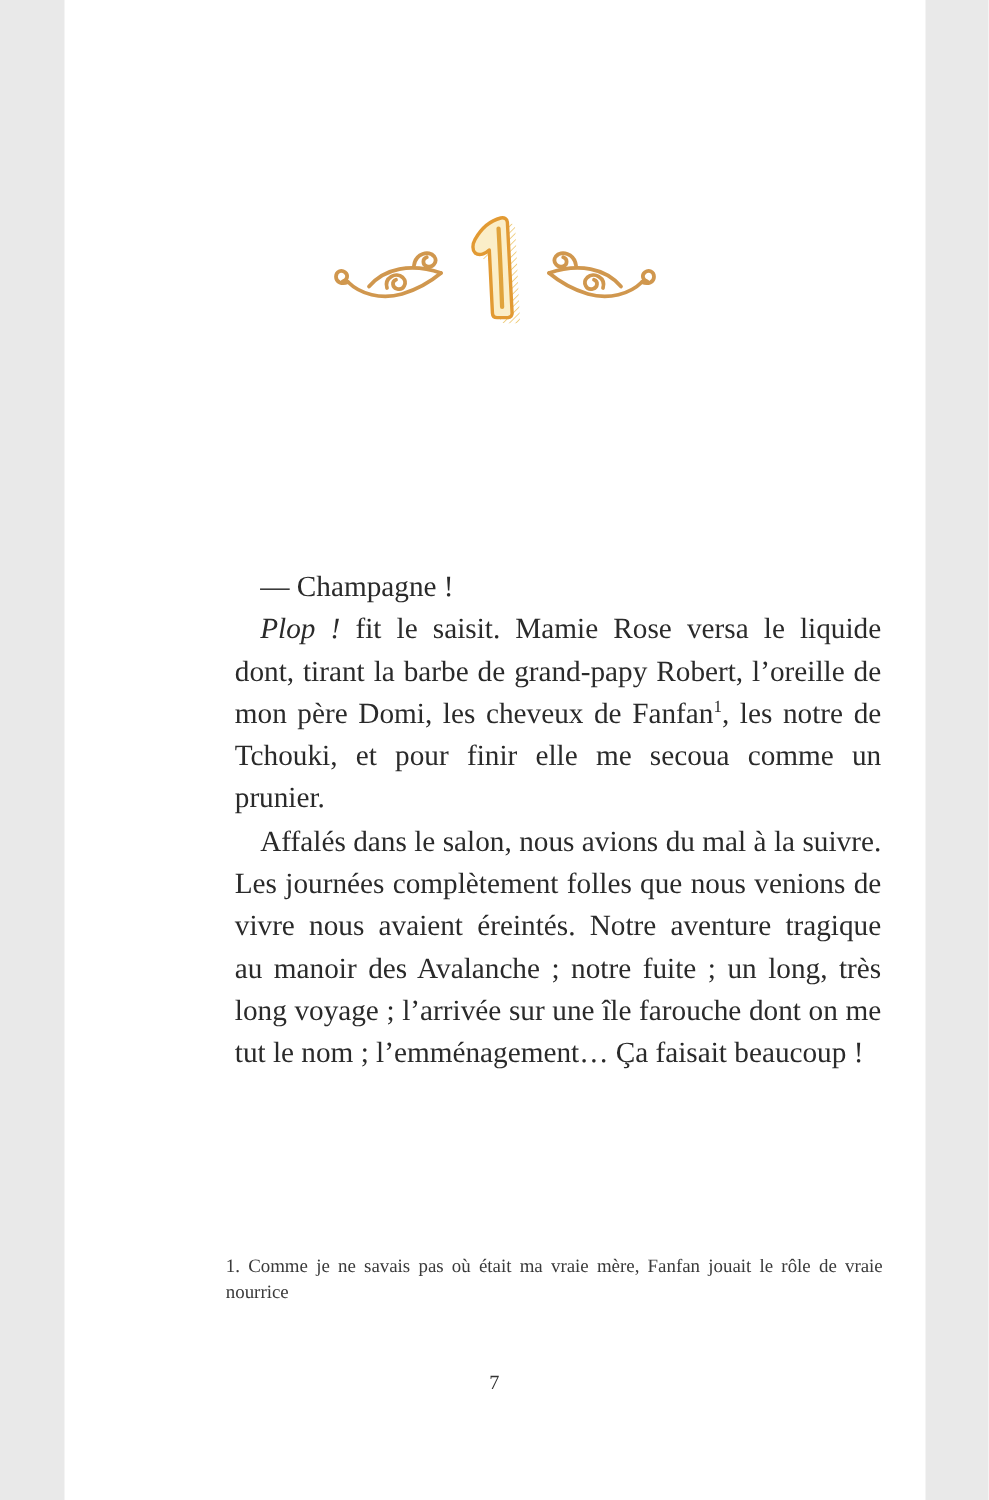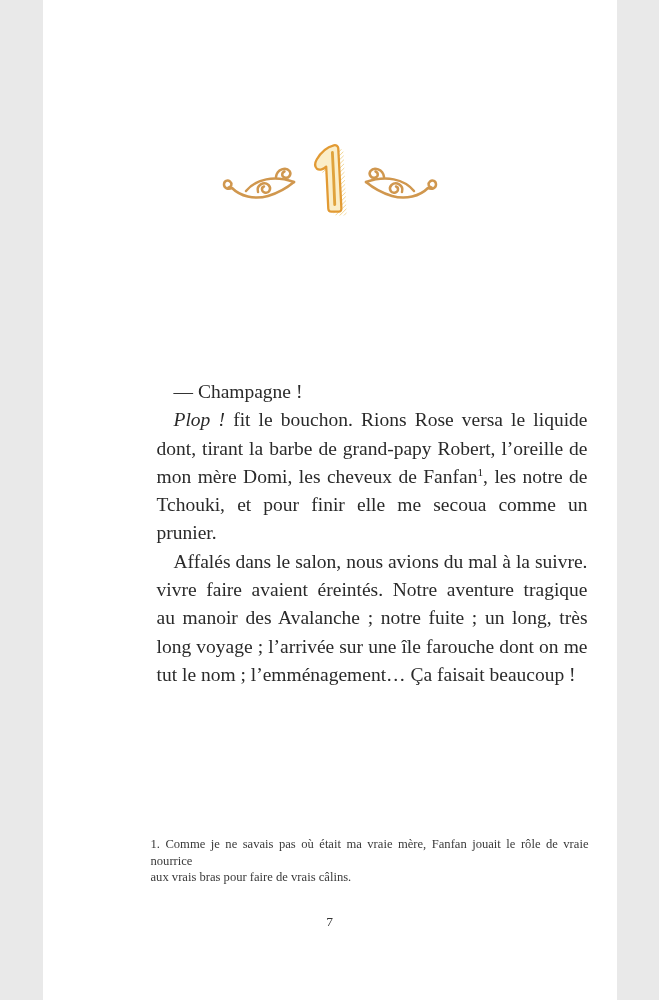--- a/index.html
+++ b/index.html
@@ -125,36 +125,36 @@
       <path d="M36,34 C34,27 42,23 46.5,27 C50,30.5 47,36 42.5,34.5 C39.5,33.5 39,29.5 42,28.5"></path>
     </svg>
 
   </div>
 
   <div class="body-text">
       <div class="para">
         <div class="line last indent"><span>— Champagne&nbsp;!</span></div>
       </div>
       <div class="para">
-        <div class="line indent"><em>Plop&nbsp;!</em><span> fit le bouchon. Rions Rose versa le liquide</span></div>
+        <div class="line indent"><em>Plop&nbsp;!</em><span> fit le saisit. Mamie Rose versa le liquide</span></div>
         <div class="line"><span>dont, tirant la barbe de grand-papy Robert, l’oreille de</span></div>
-        <div class="line"><span>mon mère Domi, les cheveux de Fanfan</span><sup>1</sup><span>, les notre de</span></div>
+        <div class="line"><span>mon père Domi, les cheveux de Fanfan</span><sup>1</sup><span>, les notre de</span></div>
         <div class="line last"><span>Tchouki, et pour finir elle me secoua comme un prunier.</span></div>
       </div>
       <div class="para">
         <div class="line indent"><span>Affalés dans le salon, nous avions du mal à la suivre.</span></div>
-        <div class="line"><span>vivre faire avaient éreintés. Notre aventure tragique</span></div>
+        <div class="line"><span>Les journées complètement folles que nous venions de</span></div>
+        <div class="line"><span>vivre nous avaient éreintés. Notre aventure tragique</span></div>
         <div class="line"><span>au manoir des Avalanche&nbsp;; notre fuite&nbsp;; un long, très</span></div>
         <div class="line"><span>long voyage&nbsp;; l’arrivée sur une île farouche dont on me</span></div>
         <div class="line last"><span>tut le nom&nbsp;; l’emménagement… Ça faisait beaucoup&nbsp;!</span></div>
       </div>
     </div>
 
   <div class="footnote">
       <div class="para">
         <div class="fline"><span>1. Comme je ne savais pas où était ma vraie mère, Fanfan jouait le rôle de vraie nourrice</span></div>
-        <div class="fline last"><span>aux vrais bras pour faire de vrais câlins.</span></div>
       </div>
     </div>
 
   <div class="page-number">7</div>
 
 </div>
 
 </body></html>

